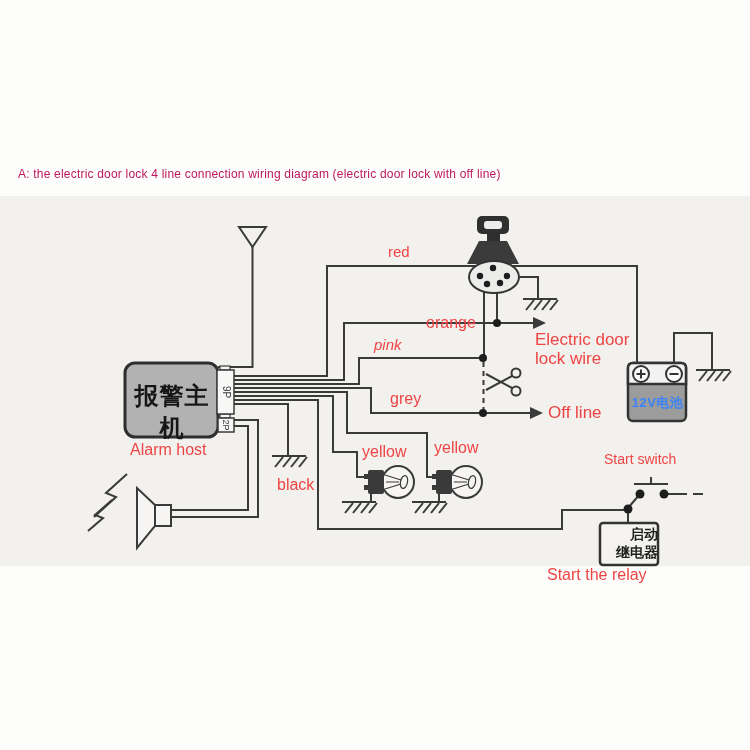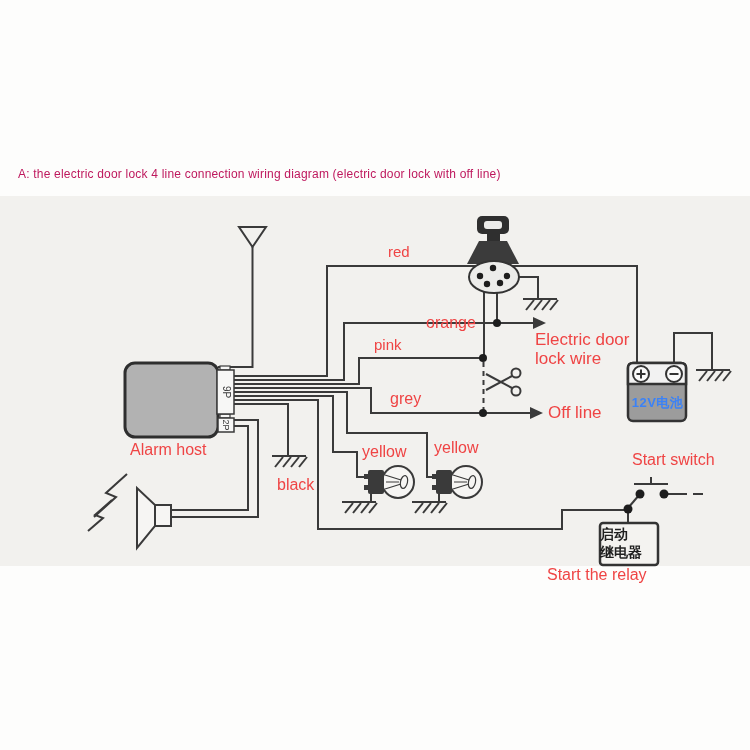--- a/index.html
+++ b/index.html
@@ -5,21 +5,21 @@
   html,body{margin:0;padding:0;background:#ffffff;}
   .stage{position:relative;width:750px;height:750px;background:#fdfdfc;overflow:hidden;
          font-family:"Liberation Sans", sans-serif;}
   .photo{position:absolute;left:0;top:196px;width:750px;height:370px;background:#f2f1ee;}
   .title{position:absolute;left:18px;top:167px;font-size:12px;color:#be185d;letter-spacing:.2px;white-space:nowrap;}
   svg.wires{position:absolute;left:0;top:0;}
   .lbl{position:absolute;color:#ef4444;white-space:nowrap;}
   .lbl.wrap{white-space:normal;line-height:19px;}
   .cn-host{position:absolute;left:127px;top:380px;width:90px;text-align:center;
            font-size:24px;font-weight:bold;color:#161616;letter-spacing:1px;}
-  .cn-relay{position:absolute;left:600px;width:58px;text-align:left;
+  .cn-relay{position:absolute;left:600px;width:58px;text-align:right;
             font-size:14px;font-weight:bold;color:#1f1f1f;line-height:17px;}
   .cn-batt{position:absolute;left:629px;top:394px;width:57px;text-align:center;
            font-size:13px;font-weight:bold;color:#3b82f6;letter-spacing:.5px;}
 </style>
 </head>
 <body>
 
 <div class="stage">
   <div class="photo"></div>
   <div class="title">A: the electric door lock 4 line connection wiring diagram (electric door lock with off line)</div>
@@ -163,33 +163,34 @@
     <g fill="#1d1d1d">
       <circle cx="497" cy="323" r="4"></circle>
       <circle cx="483" cy="358" r="4"></circle>
       <circle cx="483" cy="413" r="4"></circle>
       <circle cx="628" cy="509" r="4.5"></circle>
     </g>
     <polygon points="533,317 533,329 546,323" fill="#3a3a3a"></polygon>
     <polygon points="530,407 530,419 543,413" fill="#3a3a3a"></polygon>
   </svg>
 
+  <div class="cn-host">报警主机</div>
   <div class="lbl" style="left:130px;top:441px;font-size:16px;">Alarm host</div>
 
   <div class="lbl" style="left:388px;top:243px;font-size:15px;">red</div>
   <div class="lbl" style="left:379px;top:314px;font-size:16px;margin-left:47px;">orange</div>
-  <div class="lbl" style="left:374px;top:336px;font-size:15px;">pink</div>
+  <div class="lbl" style="left:374px;top:336px;font-size:15px;font-style:italic;">pink</div>
   <div class="lbl" style="left:390px;top:390px;font-size:16px;">grey</div>
   <div class="lbl" style="left:277px;top:463px;font-size:16px;margin-top:13px;">black</div>
   <div class="lbl" style="left:362px;top:443px;font-size:16px;">yellow</div>
   <div class="lbl" style="left:434px;top:439px;font-size:16px;">yellow</div>
 
   <div class="lbl wrap" style="left:535px;top:330px;width:105px;font-size:17px;">Electric door lock wire</div>
   <div class="lbl" style="left:548px;top:403px;font-size:17px;">Off line</div>
 
-  <div class="lbl" style="left:632px;top:451px;font-size:16px;text-align:right;">Start switch</div>
+  <div class="lbl" style="left:604px;top:451px;font-size:14px;text-align:right;">Start switch</div>
   <div class="lbl" style="left:547px;top:566px;font-size:16px;">Start the relay</div>
 
   <div class="cn-relay" style="top:526px;">启动</div>
   <div class="cn-relay" style="top:544px;">继电器</div>
 
   <div class="cn-batt">12V电池</div>
 </div>
 
 </body></html>

